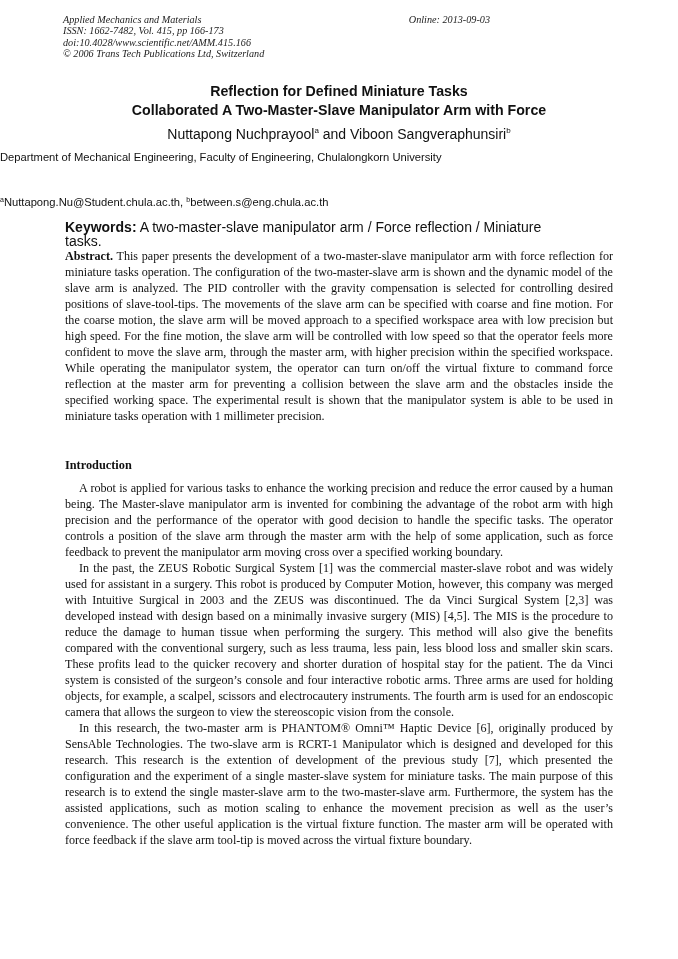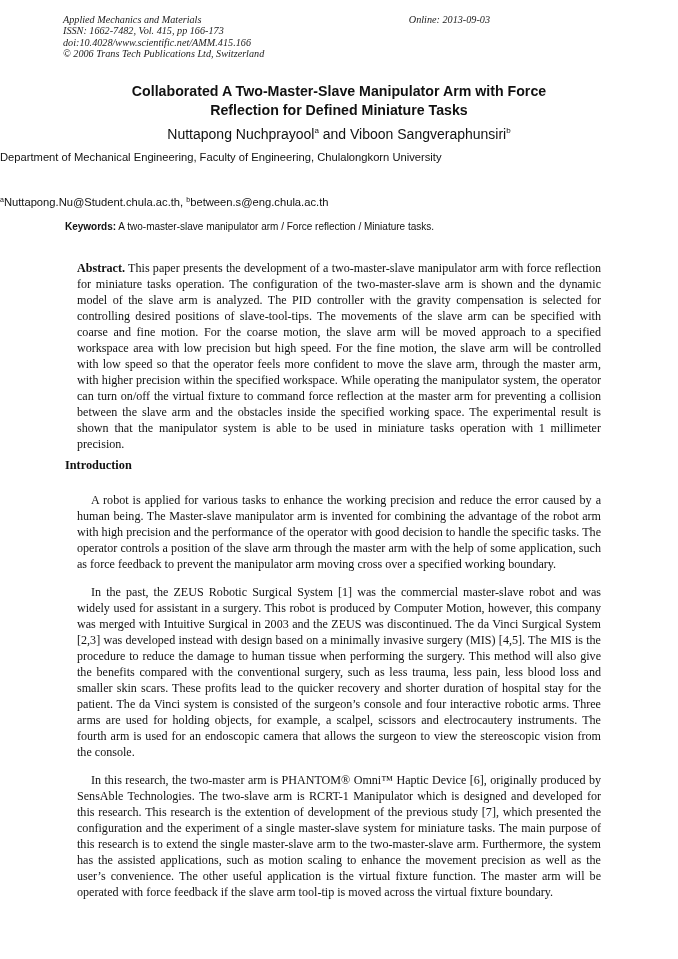--- a/index.html
+++ b/index.html
@@ -5,43 +5,43 @@
     html, body { margin: 0; padding: 0; background: #ffffff; }
     body { width: 678px; height: 959px; position: relative; overflow: hidden; color: #111; }
     .page { position: absolute; left: 0; top: 0; width: 552px; height: 959px; }
     .hdr { position: absolute; top: 14px; left: 63px; right: 62px; font-family: "Liberation Serif", serif; font-style: italic; font-size: 10.2px; line-height: 11.3px; color: #222; }
     .hdr .online { position: absolute; right: 0; top: 0; }
     .title { position: absolute; top: 82px; left: 0; width: 678px; text-align: center; font-family: "Liberation Sans", sans-serif; font-weight: bold; font-size: 14.2px; line-height: 18.5px; color: #111; }
     .authors { position: absolute; top: 122px; left: 0; width: 678px; text-align: center; font-family: "Liberation Sans", sans-serif; font-size: 14px; line-height: 18px; }
     .authors sup { font-size: 8px; vertical-align: 6px; }
     .affil { position: absolute; left: 0; width: 678px; text-align: left; font-family: "Liberation Sans", sans-serif; font-size: 11.2px; line-height: 14px; }
     .affil sup { font-size: 7px; vertical-align: 4px; }
-    .kw { position: absolute; top: 220px; left: 65px; font-family: "Liberation Sans", sans-serif; font-size: 10px; line-height: 14px; }
+    .kw { position: absolute; top: 220px; left: 65px; font-family: "Liberation Sans", sans-serif; font-size: 14px; line-height: 14px; }
     .kw b { font-weight: bold; }
     .body { position: absolute; left: 65px; width: 548px; font-family: "Liberation Serif", serif; font-size: 12.1px; line-height: 16px; text-align: justify; }
-    .body p { margin: 12px; }
+    .body p { margin: 0; }
     .indent { text-indent: 14px; }
     .sec { position: absolute; top: 458px; left: 65px; font-family: "Liberation Serif", serif; font-weight: bold; font-size: 12.3px; }
   </style>
 </head>
 <body>
 
 <div class="page">
 
   <div class="hdr">
     <div>Applied Mechanics and Materials</div>
     <div>ISSN: 1662-7482, Vol. 415, pp 166-173</div>
     <div>doi:10.4028/www.scientific.net/AMM.415.166</div>
     <div>© 2006 Trans Tech Publications Ltd, Switzerland</div>
     <div class="online">Online: 2013-09-03</div>
   </div>
 
   <div class="title">
+    <div>Reflection for Defined Miniature Tasks</div>
     <div>Collaborated A Two-Master-Slave Manipulator Arm with Force</div>
-    <div>Reflection for Defined Miniature Tasks</div>
   </div>
 
   <div class="authors">
     <span>Nuttapong Nuchprayool</span><sup>a</sup><span style="white-space:pre"> and </span><span>Viboon Sangveraphunsiri</span><sup>b</sup>
   </div>
 
   <div class="affil" style="top:150px">Department of Mechanical Engineering, Faculty of Engineering, Chulalongkorn University</div>
   <div class="affil" style="top:193px">
     <sup>a</sup><span style="white-space:pre">Nuttapong.Nu@Student.chula.ac.th, </span><sup>b</sup><span>between.s@eng.chula.ac.th</span>
   </div>

